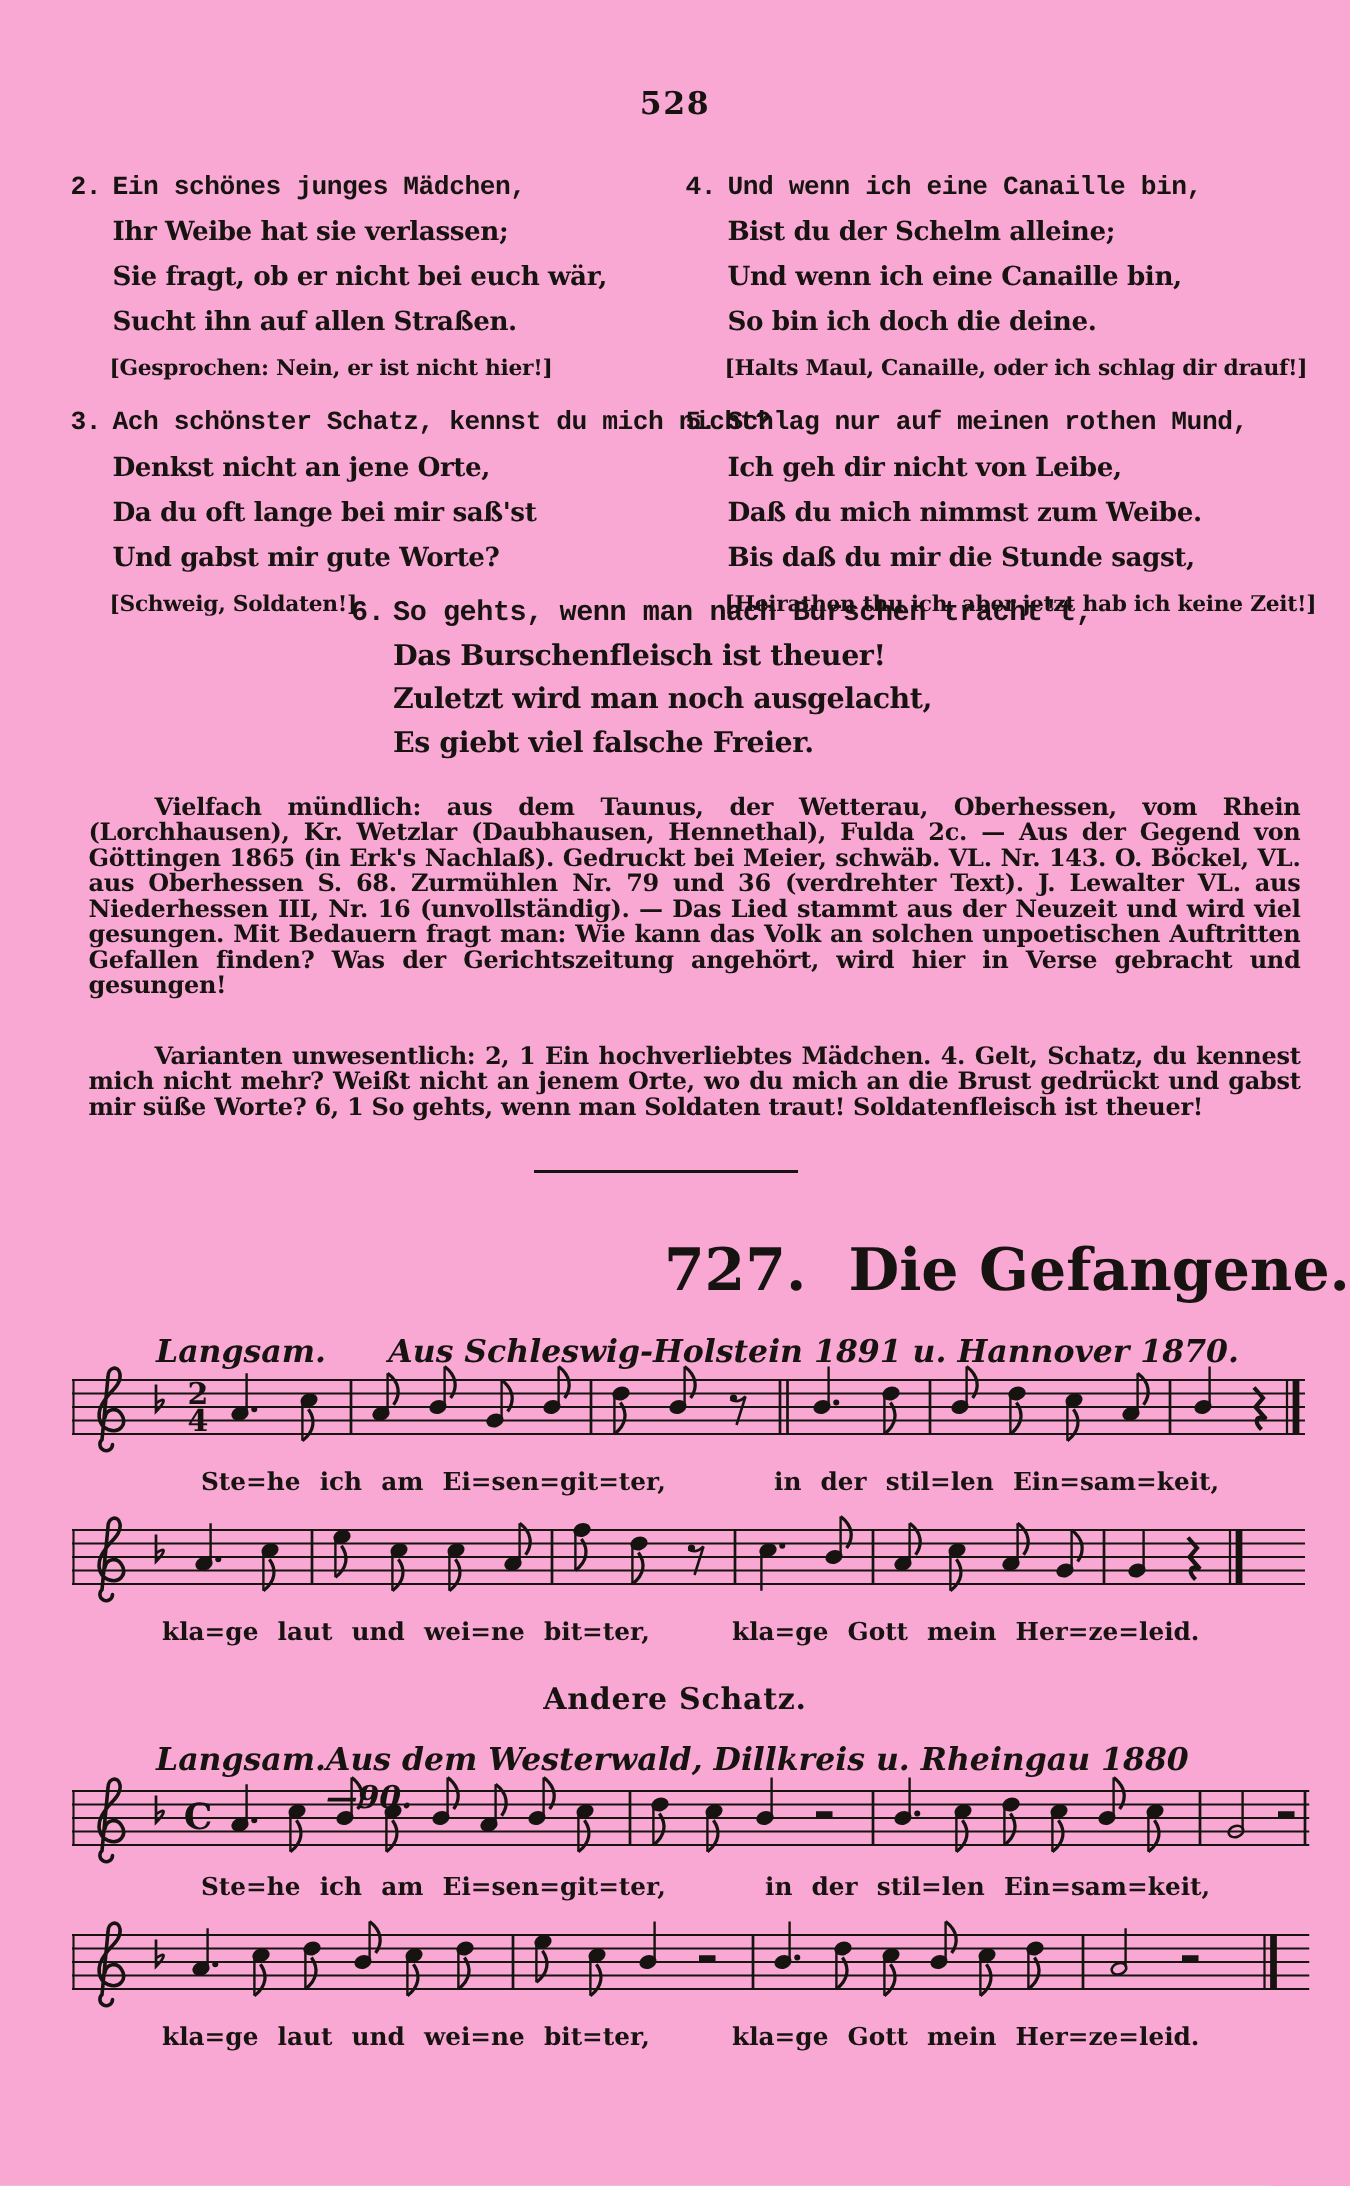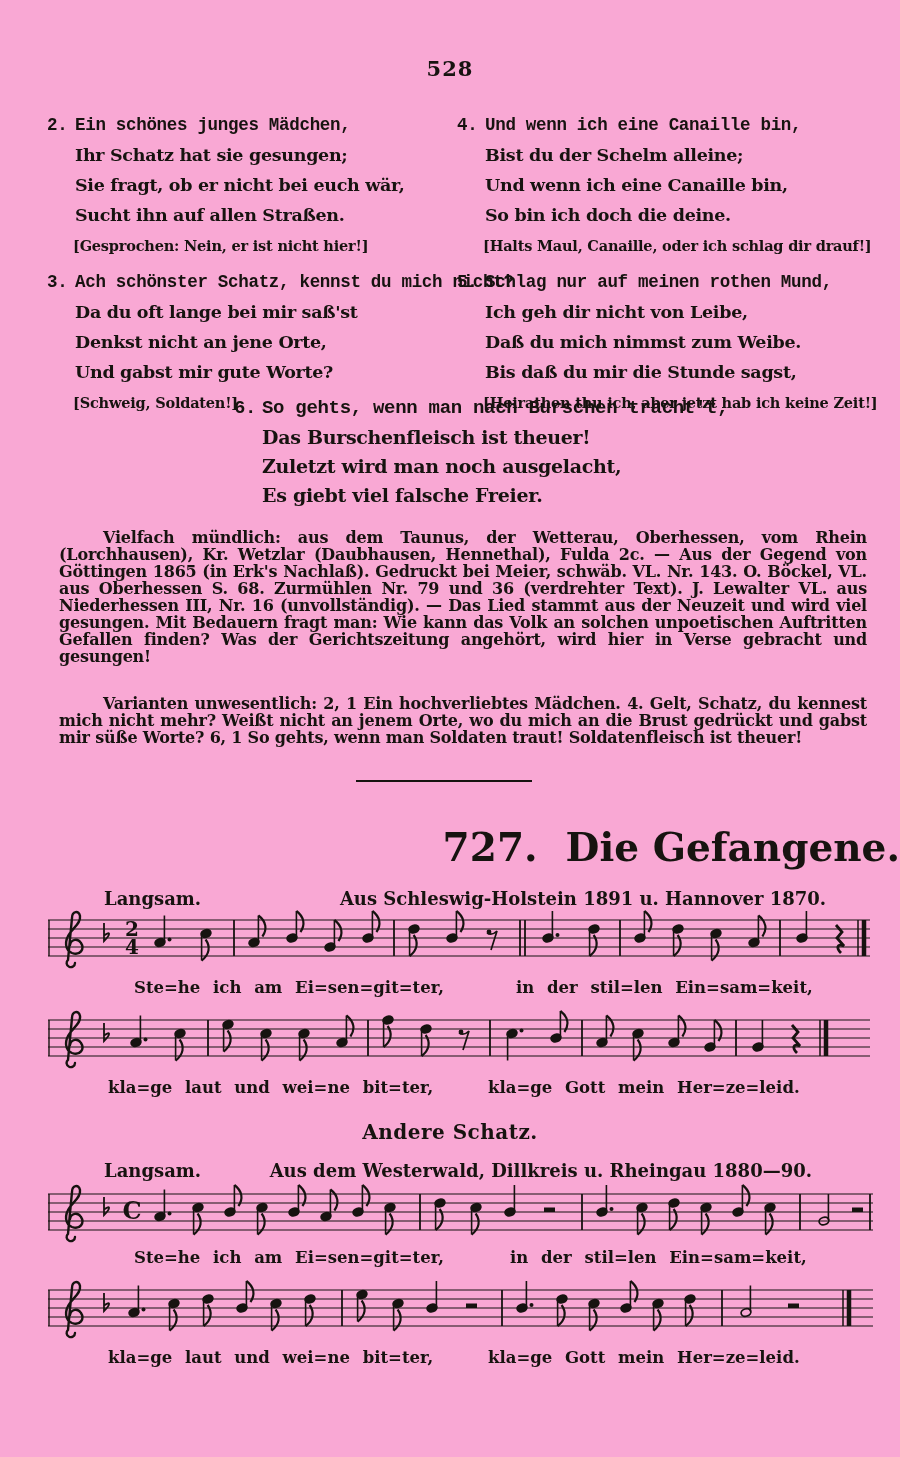--- a/index.html
+++ b/index.html
@@ -13,51 +13,51 @@
   .vnum{display:inline-block;width:28px;}
   .spoken{font-size:14.5px;margin:7px 0 13px 26px;white-space:nowrap;letter-spacing:-0.2px;}
   .verse-center{position:absolute;top:394px;left:234px;font-size:19px;line-height:29px;letter-spacing:-0.3px;}
   .prose{position:absolute;left:47px;width:808px;margin:12px;font-size:16px;line-height:17px;
          text-align:justify;text-indent:44px;letter-spacing:-0.2px;}
   #prose1{top:517px;}
   #prose2{top:683px;}
   .divider{position:absolute;top:780px;left:356px;width:176px;border:none;border-top:2px solid #171310;margin:0;}
   .song-title{position:absolute;top:824px;left:0;width:100%;margin:0;text-align:right;font-size:39px;}
   .song-title .num{margin-right:28px;}
-  .attr-row{position:absolute;left:48px;width:806px;font-size:18px;display:flex;
-            justify-content:space-between;box-sizing:border-box;}
+  .attr-row{position:absolute;left:48px;width:806px;font-size:21px;display:flex;
+            justify-content:space-between;box-sizing:border-box;font-style:italic;}
   #attr1{top:888px;padding:0 28px 0 56px;}
   #attr2{top:1160px;padding:0 42px 0 56px;}
   .alt-heading{position:absolute;top:1120px;left:0;width:100%;text-align:center;font-size:20px;letter-spacing:0.5px;}
   .staff{position:absolute;left:48px;height:76px;}
   #staff1{top:908px;} #staff2{top:1008px;} #staff3{top:1182px;} #staff4{top:1278px;}
   .lyrics{position:absolute;left:48px;width:830px;height:24px;font-size:16.5px;word-spacing:7px;}
   #lyr1{top:978px;} #lyr2{top:1078px;} #lyr3{top:1248px;} #lyr4{top:1348px;}
   .lyr{position:absolute;top:0;white-space:nowrap;}
 </style>
 </head>
 <body>
 
 <div class="page">
 
   <div class="pagenum">528</div>
 
   <div class="columns">
     <div class="col">
       <div class="verse">
         <div class="vline first"><span class="vnum">2.</span><span>Ein schönes junges Mädchen,</span></div>
-        <div class="vline">Ihr Schatz hat sie gesungen;</div>
+        <div class="vline">Ihr Weibe hat sie verlassen;</div>
         <div class="vline">Sie fragt, ob er nicht bei euch wär,</div>
         <div class="vline">Sucht ihn auf allen Straßen.</div>
       </div>
       <div class="spoken">[Gesprochen: Nein, er ist nicht hier!]</div>
       <div class="verse">
         <div class="vline first"><span class="vnum">3.</span><span>Ach schönster Schatz, kennst du mich nicht?</span></div>
+        <div class="vline">Denkst nicht an jene Orte,</div>
         <div class="vline">Da du oft lange bei mir saß'st</div>
-        <div class="vline">Denkst nicht an jene Orte,</div>
         <div class="vline">Und gabst mir gute Worte?</div>
       </div>
       <div class="spoken">[Schweig, Soldaten!]</div>
     </div>
     <div class="col">
       <div class="verse">
         <div class="vline first"><span class="vnum">4.</span><span>Und wenn ich eine Canaille bin,</span></div>
         <div class="vline">Bist du der Schelm alleine;</div>
         <div class="vline">Und wenn ich eine Canaille bin,</div>
         <div class="vline">So bin ich doch die deine.</div>

